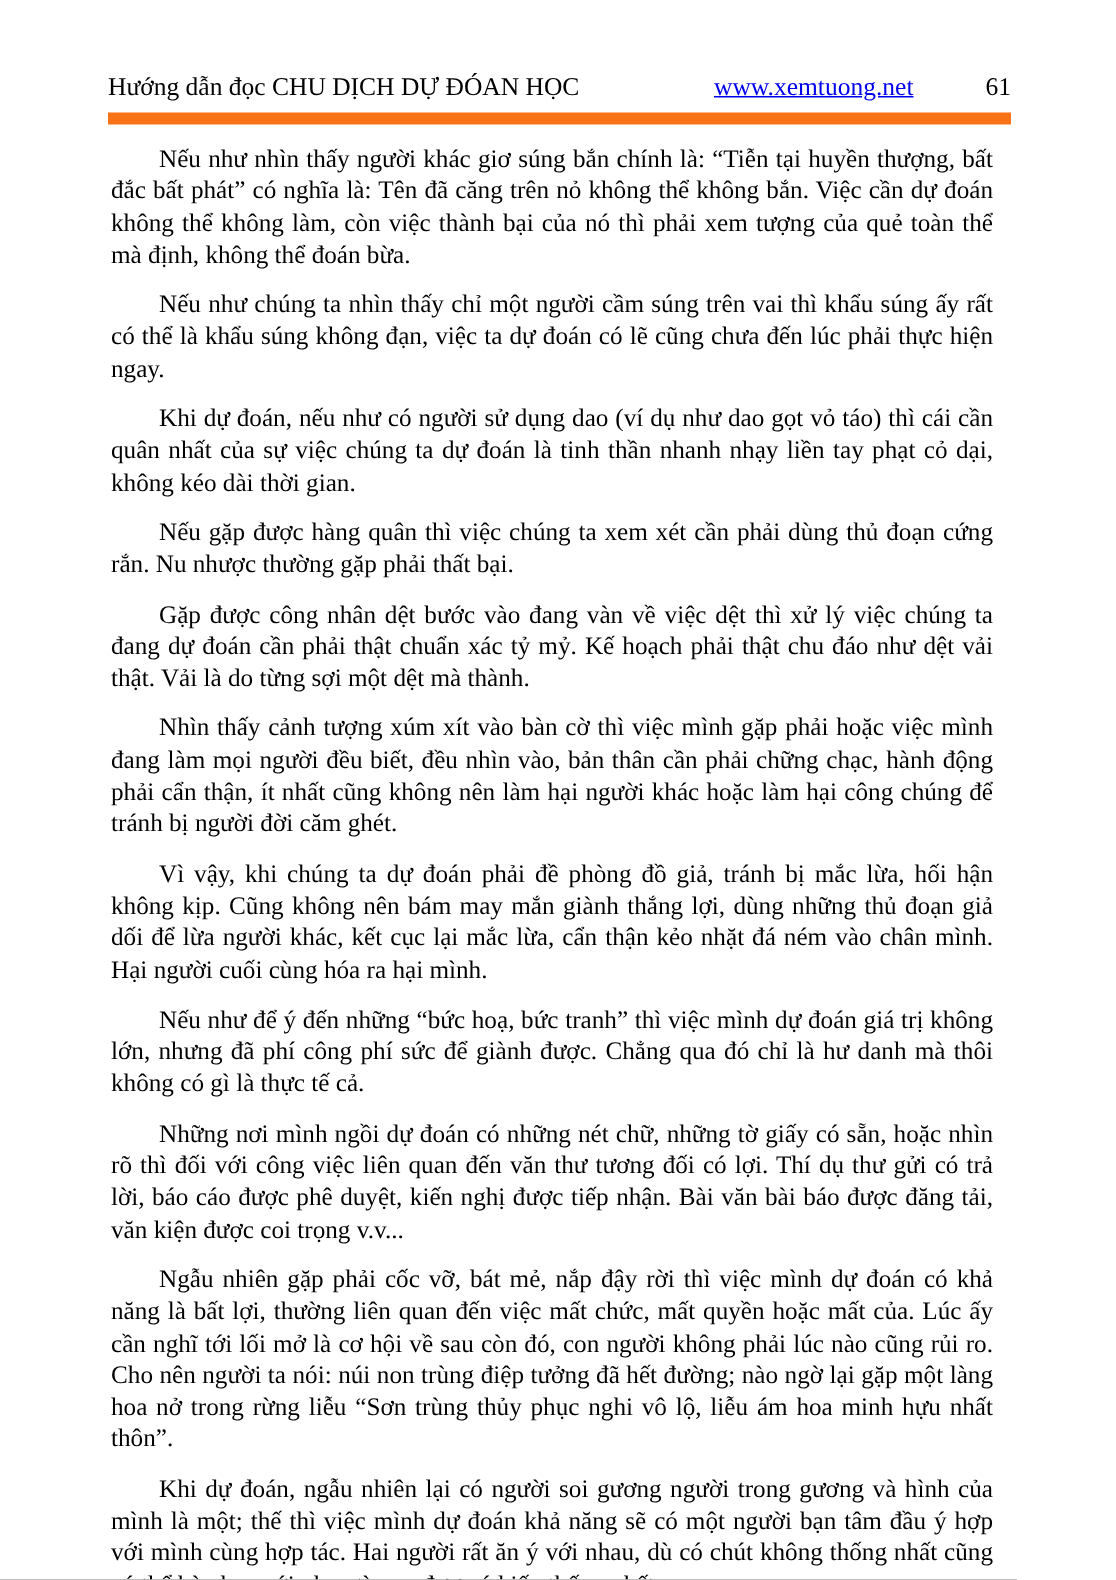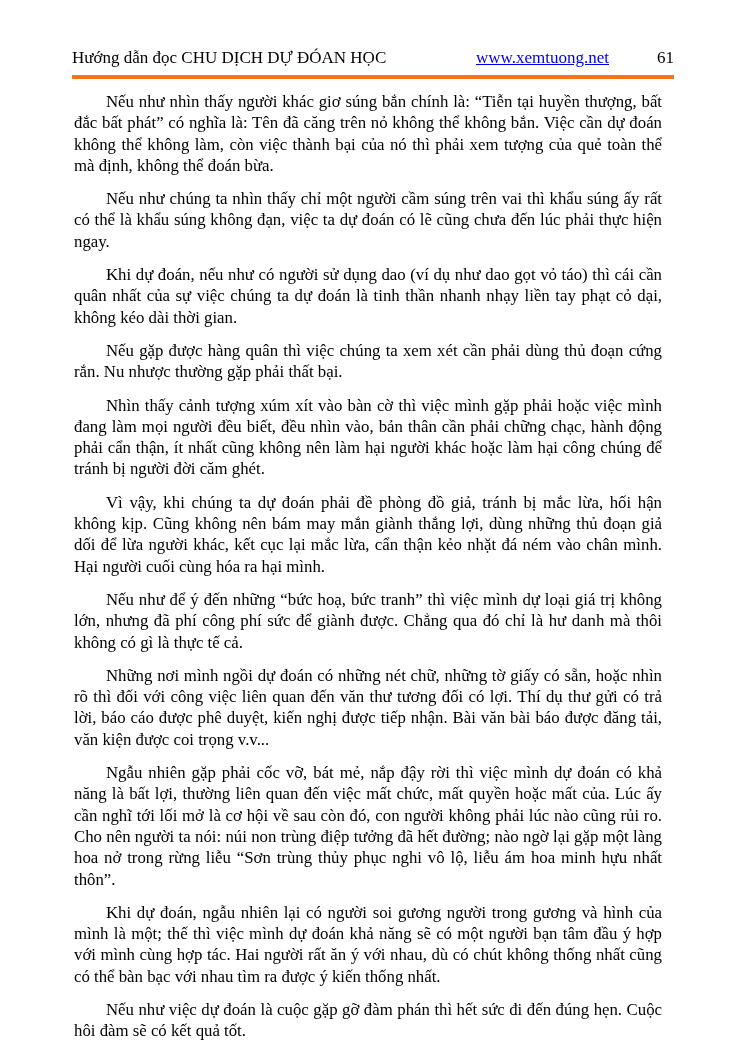--- a/index.html
+++ b/index.html
@@ -12,21 +12,21 @@
     background: #ffffff;
     font-family: "Liberation Serif", "DejaVu Serif", serif;
     color: #000;
     overflow: hidden;
   }
   .header {
     display: flex;
     align-items: baseline;
     margin: 48px 70px 0 72px;
     padding-bottom: 7px;
-    border-bottom: 4px solid #f97316;
+    border-bottom: 8px solid #f97316;
     font-size: 17px;
     white-space: nowrap;
   }
   .header-title {
     flex: 1 1 auto;
   }
   .header-link {
     text-decoration: underline;
     cursor: pointer;
     text-align: right;
@@ -52,21 +52,22 @@
   <div class="header">
     <span class="header-title">Hướng dẫn đọc CHU DỊCH DỰ ĐÓAN HỌC</span>
     <a class="header-link" style="color: rgb(0, 0, 238);">www.xemtuong.net</a>
     <span class="header-page">61</span>
   </div>
   <div class="content">
       <p>Nếu như nhìn thấy người khác giơ súng bắn chính là: “Tiễn tại huyền thượng, bất đắc bất phát” có nghĩa là: Tên đã căng trên nỏ không thể không bắn. Việc cần dự đoán không thể không làm, còn việc thành bại của nó thì phải xem tượng của quẻ toàn thể mà định, không thể đoán bừa.</p>
       <p>Nếu như chúng ta nhìn thấy chỉ một người cầm súng trên vai thì khẩu súng ấy rất có thể là khẩu súng không đạn, việc ta dự đoán có lẽ cũng chưa đến lúc phải thực hiện ngay.</p>
       <p>Khi dự đoán, nếu như có người sử dụng dao (ví dụ như dao gọt vỏ táo) thì cái cần quân nhất của sự việc chúng ta dự đoán là tinh thần nhanh nhạy liền tay phạt cỏ dại, không kéo dài thời gian.</p>
       <p>Nếu gặp được hàng quân thì việc chúng ta xem xét cần phải dùng thủ đoạn cứng rắn. Nu nhược thường gặp phải thất bại.</p>
+      <p>Gặp được công nhân dệt bước vào đang vàn về việc dệt thì xử lý việc chúng ta đang dự đoán cần phải thật chuẩn xác tỷ mỷ. Kế hoạch phải thật chu đáo như dệt vải thật. Vải là do từng sợi một dệt mà thành.</p>
       <p>Nhìn thấy cảnh tượng xúm xít vào bàn cờ thì việc mình gặp phải hoặc việc mình đang làm mọi người đều biết, đều nhìn vào, bản thân cần phải chững chạc, hành động phải cẩn thận, ít nhất cũng không nên làm hại người khác hoặc làm hại công chúng để tránh bị người đời căm ghét.</p>
       <p>Vì vậy, khi chúng ta dự đoán phải đề phòng đồ giả, tránh bị mắc lừa, hối hận không kịp. Cũng không nên bám may mắn giành thắng lợi, dùng những thủ đoạn giả dối để lừa người khác, kết cục lại mắc lừa, cẩn thận kẻo nhặt đá ném vào chân mình. Hại người cuối cùng hóa ra hại mình.</p>
-      <p>Nếu như để ý đến những “bức hoạ, bức tranh” thì việc mình dự loại giá trị không lớn, nhưng đã phí công phí sức để giành được. Chẳng qua đó chỉ là hư danh mà thôi không có gì là thực tế cả.</p>
+      <p>Nếu như để ý đến những “bức hoạ, bức tranh” thì việc mình dự đoán giá trị không lớn, nhưng đã phí công phí sức để giành được. Chẳng qua đó chỉ là hư danh mà thôi không có gì là thực tế cả.</p>
       <p>Những nơi mình ngồi dự đoán có những nét chữ, những tờ giấy có sẵn, hoặc nhìn rõ thì đối với công việc liên quan đến văn thư tương đối có lợi. Thí dụ thư gửi có trả lời, báo cáo được phê duyệt, kiến nghị được tiếp nhận. Bài văn bài báo được đăng tải, văn kiện được coi trọng v.v...</p>
       <p>Ngẫu nhiên gặp phải cốc vỡ, bát mẻ, nắp đậy rời thì việc mình dự đoán có khả năng là bất lợi, thường liên quan đến việc mất chức, mất quyền hoặc mất của. Lúc ấy cần nghĩ tới lối mở là cơ hội về sau còn đó, con người không phải lúc nào cũng rủi ro. Cho nên người ta nói: núi non trùng điệp tưởng đã hết đường; nào ngờ lại gặp một làng hoa nở trong rừng liễu “Sơn trùng thủy phục nghi vô lộ, liễu ám hoa minh hựu nhất thôn”.</p>
       <p>Khi dự đoán, ngẫu nhiên lại có người soi gương người trong gương và hình của mình là một; thế thì việc mình dự đoán khả năng sẽ có một người bạn tâm đầu ý hợp với mình cùng hợp tác. Hai người rất ăn ý với nhau, dù có chút không thống nhất cũng có thể bàn bạc với nhau tìm ra được ý kiến thống nhất.</p>
       <p>Nếu như việc dự đoán là cuộc gặp gỡ đàm phán thì hết sức đi đến đúng hẹn. Cuộc hôi đàm sẽ có kết quả tốt.</p>
     </div>
 </div>
 
 </body></html>

